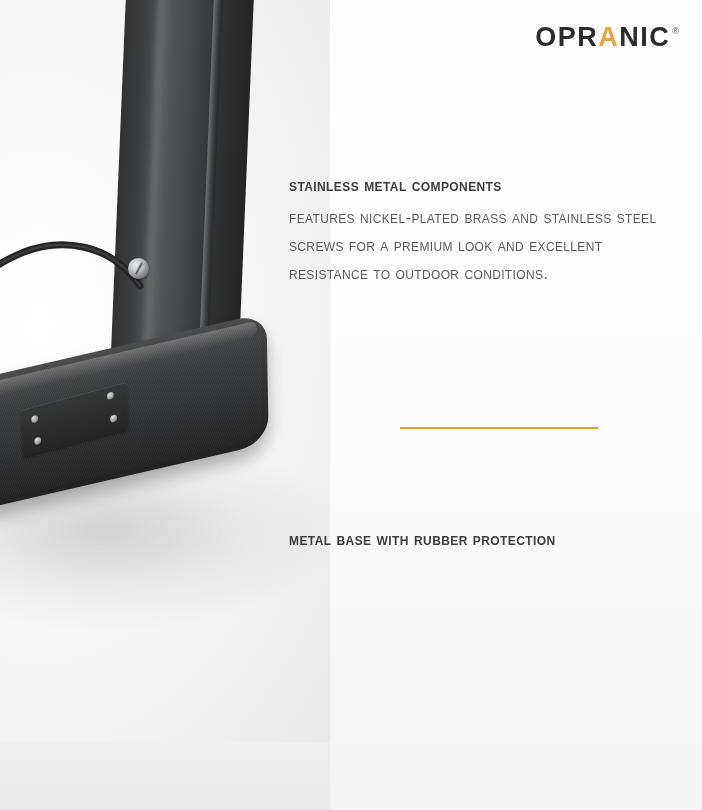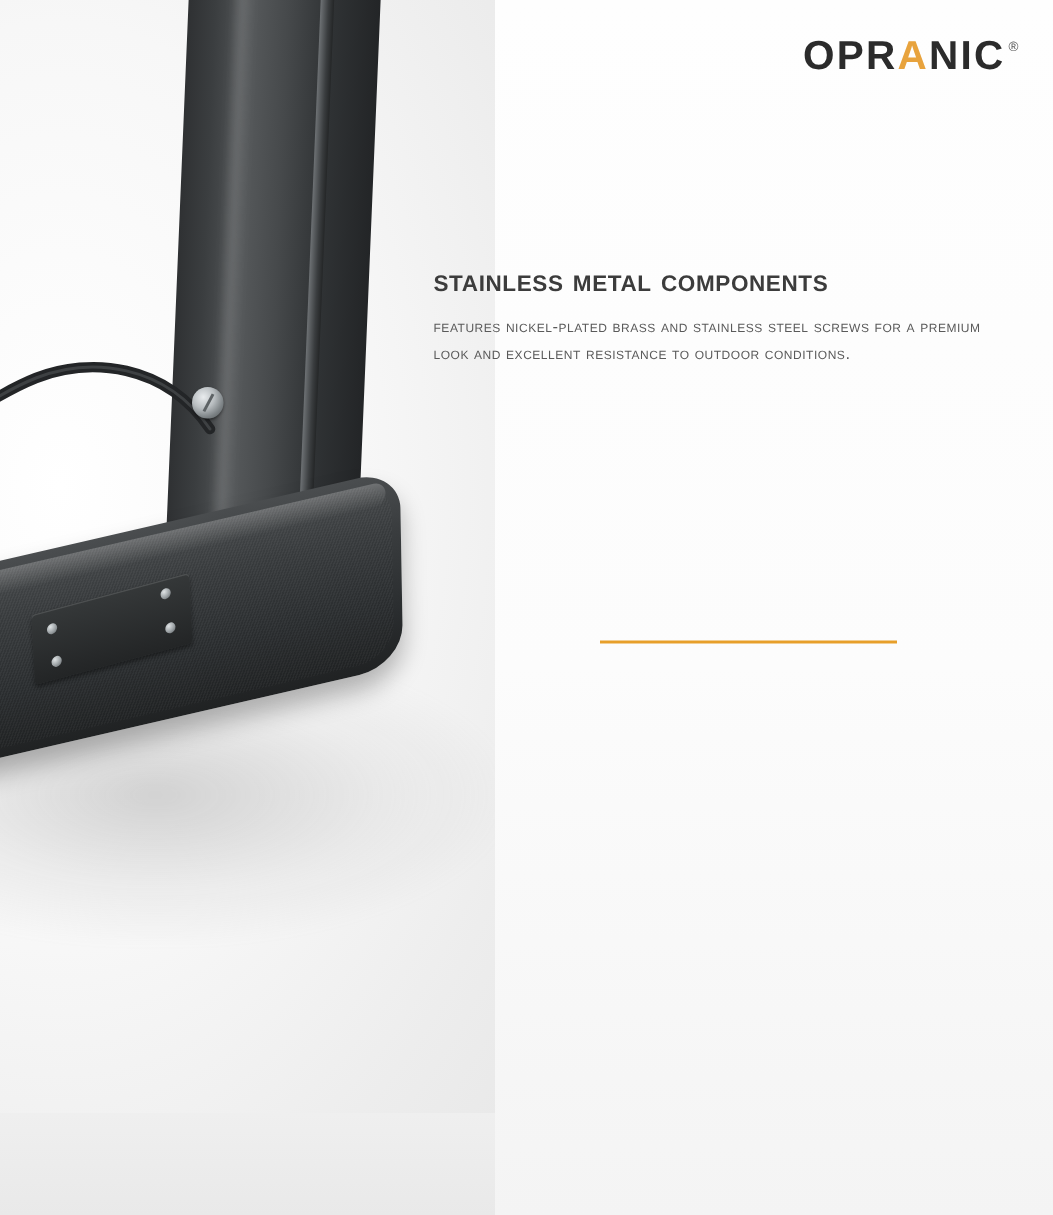--- a/index.html
+++ b/index.html
@@ -193,31 +193,31 @@
 
   
   .block {
     position: absolute;
     left: 289px;
     width: 372px;
     color: #4a4a4a;
   }
   .block h2 {
     margin: 0 0 8px 0;
-    font-size: 21px;
+    font-size: 17px;
     font-weight: bold;
     color: #3c3c3c;
     letter-spacing: 0.4px;
     font-variant: small-caps;
     text-transform: lowercase;
     line-height: 1.18;
   }
   .block p {
     margin: 0;
-    font-size: 11px;
+    font-size: 17px;
     line-height: 1.66;
     color: #5a5a5a;
     letter-spacing: 0.35px;
     font-variant: small-caps;
     text-transform: lowercase;
   }
   #block-1 { top: 176px; }
   #block-2 { top: 530px; }
 
   .divider {
@@ -269,15 +269,16 @@
   </div>
 
   <div class="block" id="block-1">
     <h2>Stainless Metal Components</h2>
     <p>Features nickel-plated brass and stainless steel screws for a premium look and excellent resistance to outdoor conditions.</p>
   </div>
 
   <div class="divider"></div>
 
   <div class="block" id="block-2">
+    <h2>Metal Base with Rubber Protection</h2>
   </div>
 
 </div>
 
 </body></html>

